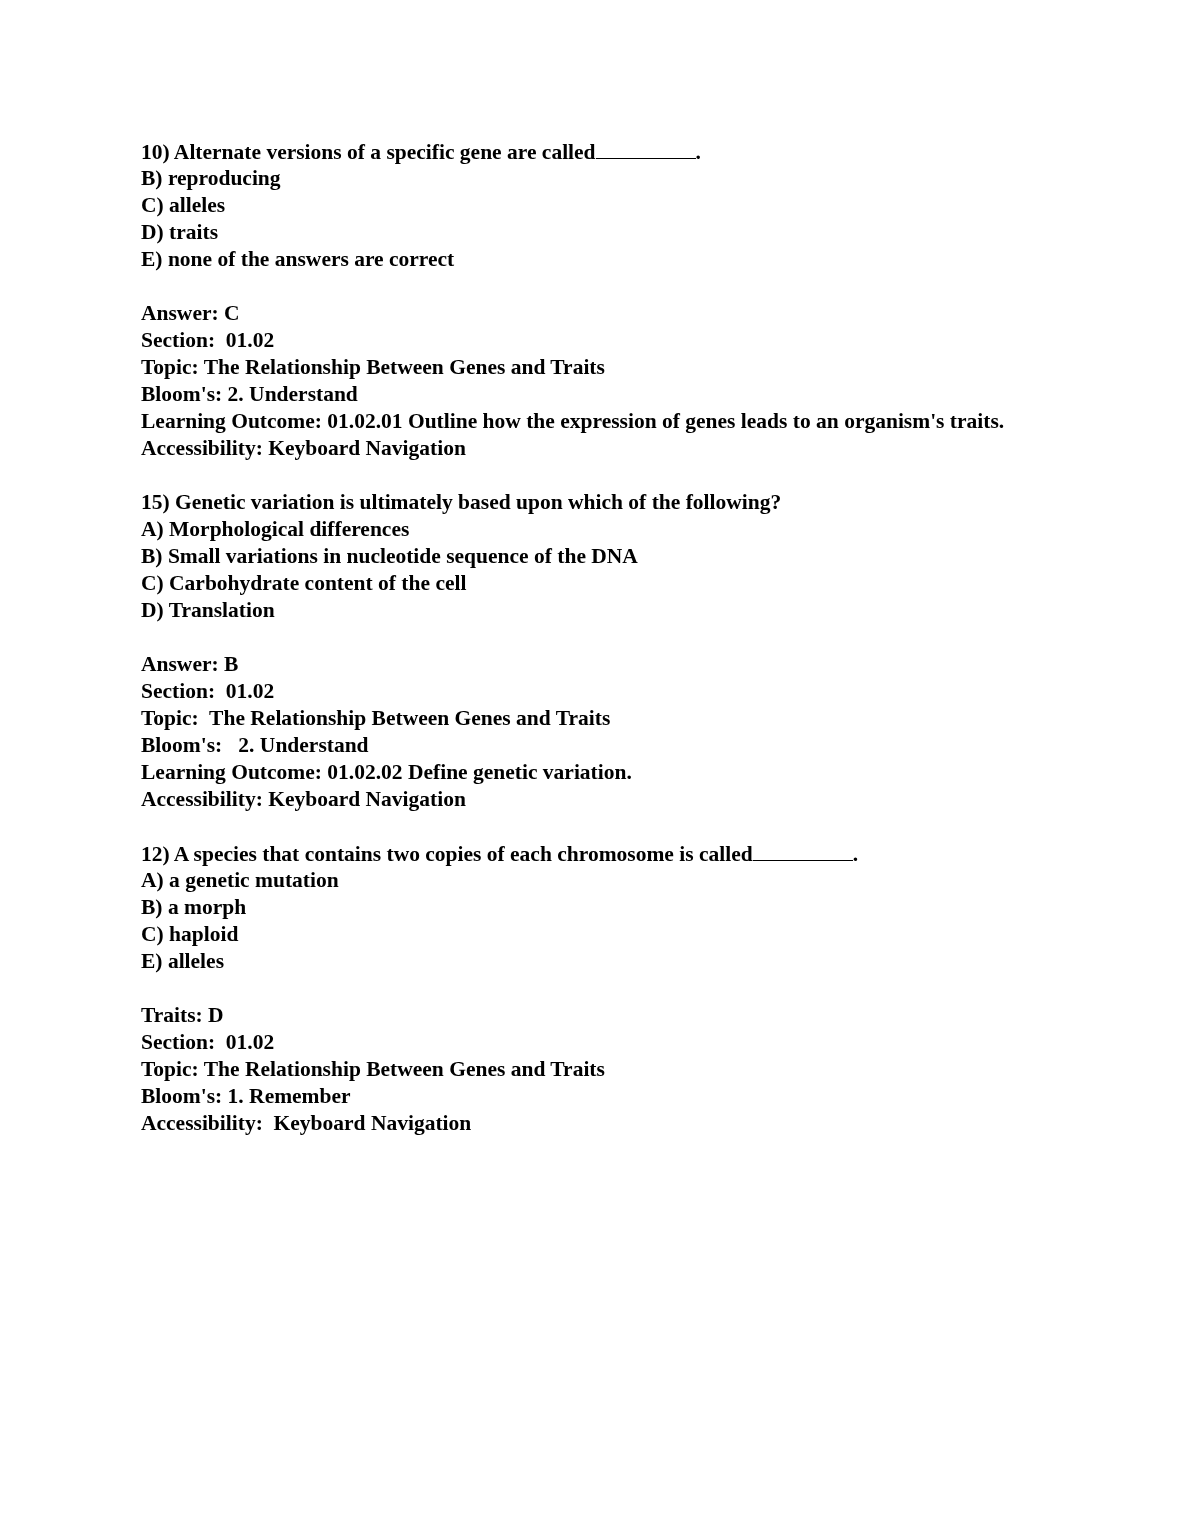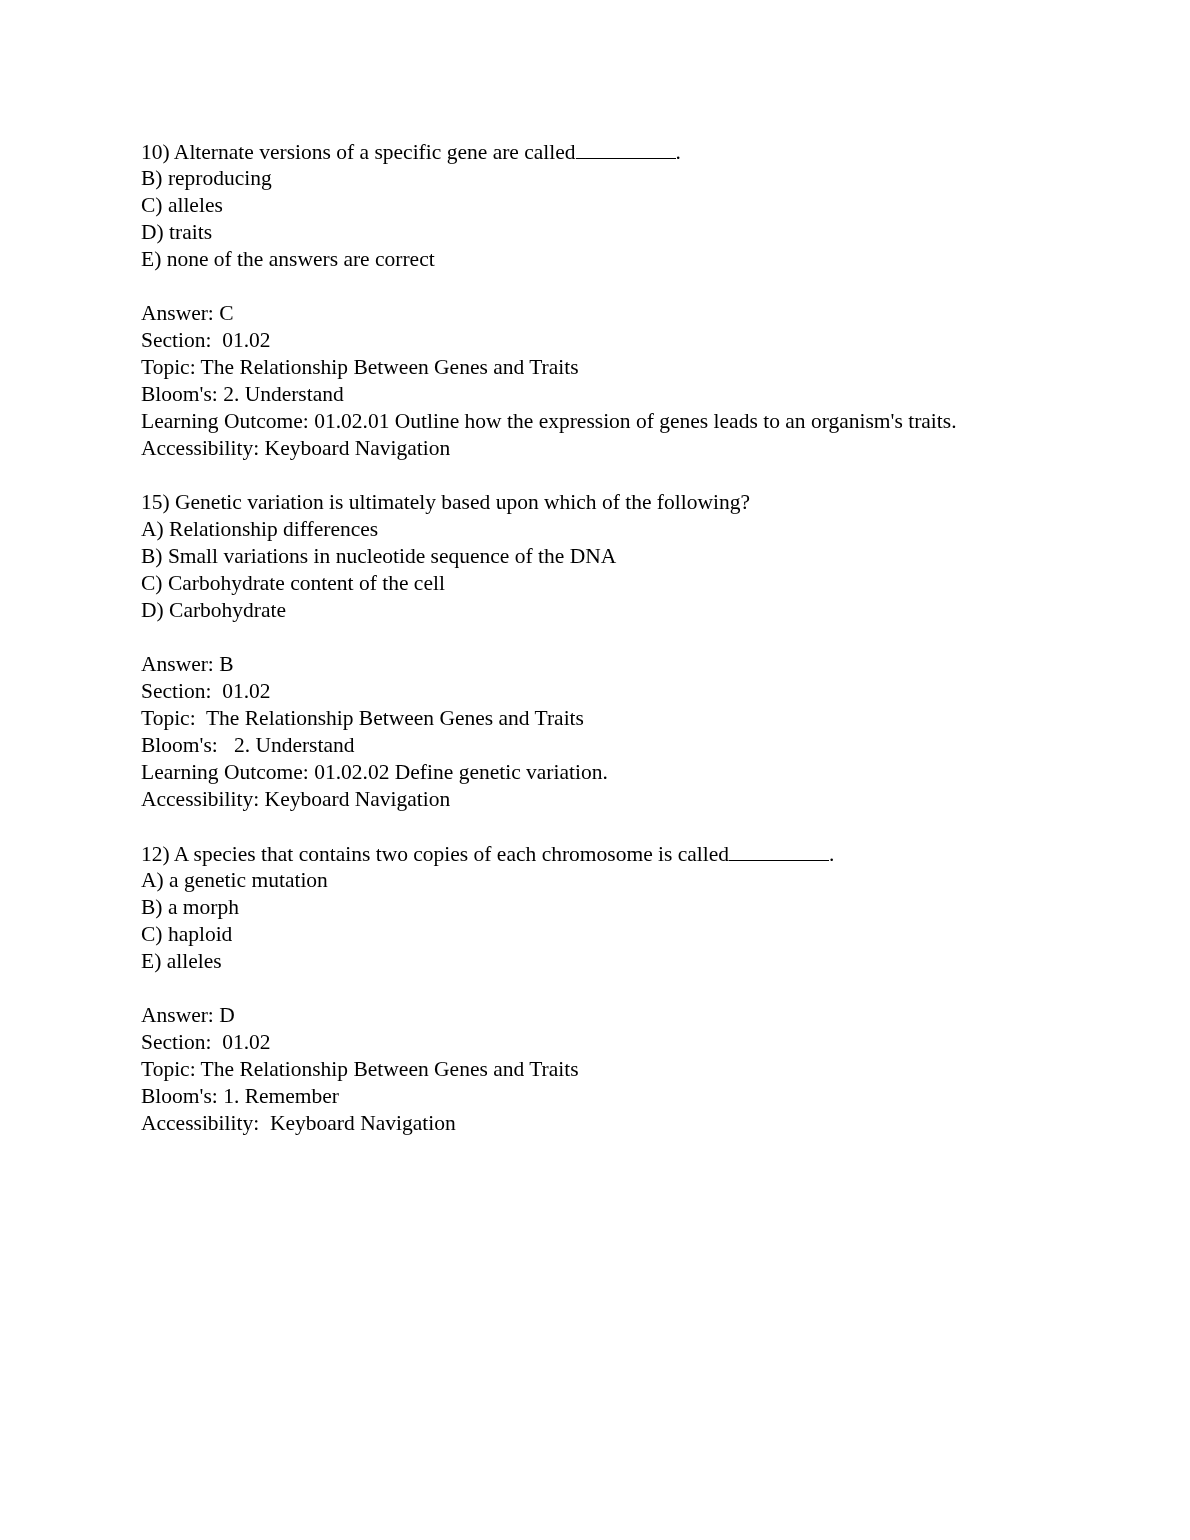--- a/index.html
+++ b/index.html
@@ -1,20 +1,20 @@
 <!DOCTYPE html>
 <html><head>
 <meta charset="utf-8">
 <style>
   html, body { margin: 0; padding: 0; background: #ffffff; }
   body { width: 1190px; height: 1540px; position: relative; overflow: hidden; }
   .page {
     position: absolute; left: 141px; top: 138px; width: 900px;
     font-family: "Liberation Serif", "DejaVu Serif", serif;
-    font-size: 21.5px; line-height: 27px; color: #000;
+    font-size: 21.5px; line-height: 27px; color: #000; font-weight: bold;
   }
   .line { white-space: pre; height: 27px; }
   .gap { height: 27px; }
   .blank {
     display: inline-block; width: 100px; border-bottom: 1.2px solid #000;
     height: 20px; vertical-align: baseline;
   }
 </style>
 </head>
 <body>
@@ -32,41 +32,41 @@
     <div class="line">Section:  01.02</div>
     <div class="line">Topic: The Relationship Between Genes and Traits</div>
     <div class="line">Bloom's: 2. Understand</div>
     <div class="line">Learning Outcome: 01.02.01 Outline how the expression of genes leads to an organism's traits.</div>
     <div class="line">Accessibility: Keyboard Navigation</div>
   </div>
   <div class="gap"></div>
 
   <div>
     <div class="line">15) Genetic variation is ultimately based upon which of the following?</div>
-    <div class="line">A) Relationship differences</div>
+    <div class="line">A) Morphological differences</div>
     <div class="line">B) Small variations in nucleotide sequence of the DNA</div>
     <div class="line">C) Carbohydrate content of the cell</div>
-    <div class="line">D) Carbohydrate</div>
+    <div class="line">D) Translation</div>
     <div class="gap"></div>
     <div class="line">Answer: B</div>
     <div class="line">Section:  01.02</div>
     <div class="line">Topic:  The Relationship Between Genes and Traits</div>
     <div class="line">Bloom's:   2. Understand</div>
     <div class="line">Learning Outcome: 01.02.02 Define genetic variation.</div>
     <div class="line">Accessibility: Keyboard Navigation</div>
   </div>
   <div class="gap"></div>
 
   <div>
     <div class="line"><span>12) A species that contains two copies of each chromosome is called</span><span class="blank"></span><span>.</span></div>
     <div class="line">A) a genetic mutation</div>
     <div class="line">B) a morph</div>
     <div class="line">C) haploid</div>
     <div class="line">E) alleles</div>
     <div class="gap"></div>
-    <div class="line">Answer: D</div>
+    <div class="line">Traits: D</div>
     <div class="line">Section:  01.02</div>
     <div class="line">Topic: The Relationship Between Genes and Traits</div>
     <div class="line">Bloom's: 1. Remember</div>
     <div class="line">Accessibility:  Keyboard Navigation</div>
   </div>
 
 </div>
 
 </body></html>

